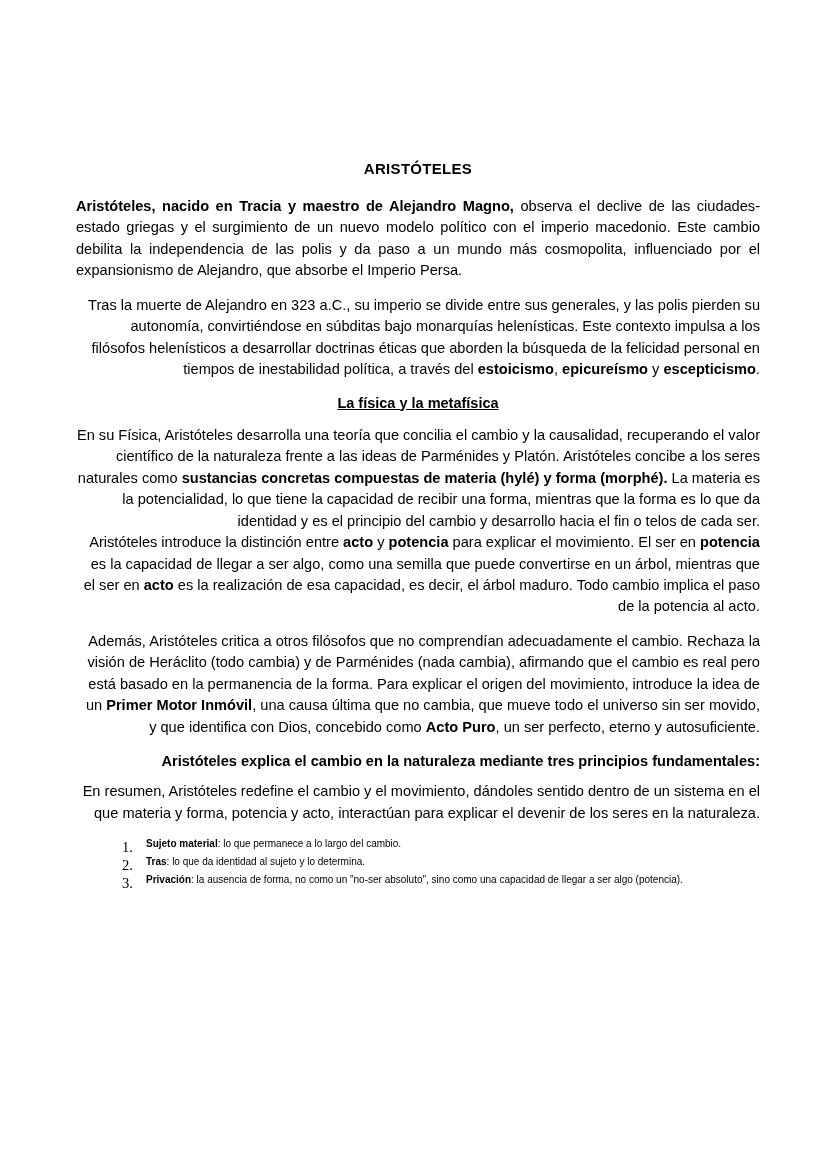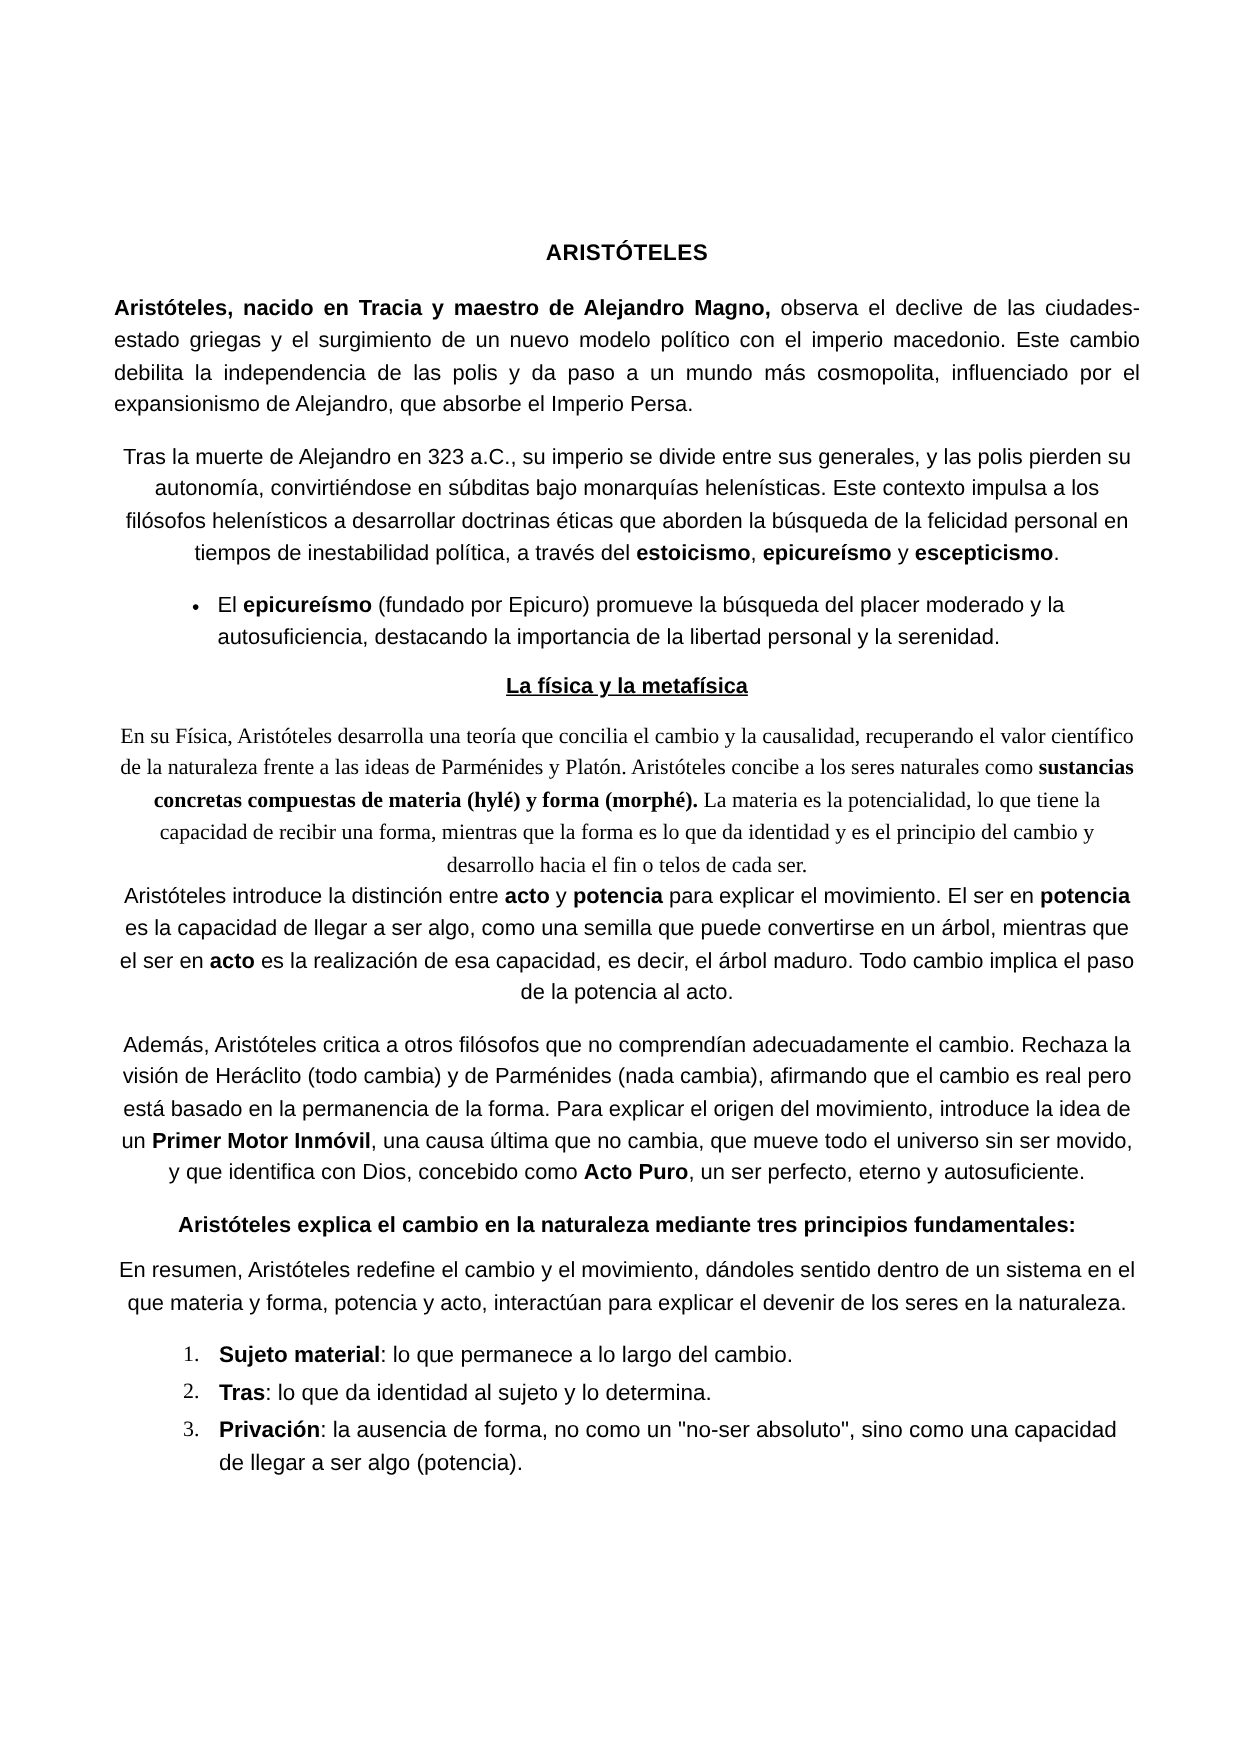--- a/index.html
+++ b/index.html
@@ -35,29 +35,28 @@
     font-size: 14.5px;
     font-weight: bold;
     margin: 14px 0 13px 0;
     line-height: 1.2;
     text-decoration: underline;
   }
   p.para {
     font-size: 14.6px;
     line-height: 1.47;
     margin: 0 0 13px 0;
-    text-align: center;
+    text-align: right;
   }
   p.para.justify {
     text-align: justify;
     text-justify: inter-word;
   }
   p.para.tight {
     margin-bottom: 0;
-    font-family: Liberation Serif, serif;
   }
   p.para.lead-bold {
     margin-bottom: 9px;
   }
   ul.bullets {
     margin: 2px 0 6px 0;
     padding-left: 52px;
     list-style: none;
   }
   ul.bullets > li {
@@ -76,21 +75,21 @@
     line-height: 1.47;
   }
   ol.numbers {
     margin: 1px 0 0 0;
     padding-left: 46px;
     list-style: none;
     counter-reset: numitem;
   }
   ol.numbers > li {
     position: relative;
-    font-size: 15px;
+    font-size: 10px;
     line-height: 1.47;
     margin: 0 0 3px 0;
     padding-left: 24px;
     counter-increment: numitem;
   }
   ol.numbers > li::before {
     content: counter(numitem) ".";
     position: absolute;
     left: 0;
     top: 0;
@@ -105,21 +104,20 @@
 
 <div class="page">
 
   <h1 class="doc-title">ARISTÓTELES</h1>
 
   <p class="para justify"><b>Aristóteles, nacido en Tracia y maestro de Alejandro Magno,</b><span> observa el declive de las ciudades-estado griegas y el surgimiento de un nuevo modelo político con el imperio macedonio. Este cambio debilita la independencia de las polis y da paso a un mundo más cosmopolita, influenciado por el expansionismo de Alejandro, que absorbe el Imperio Persa.</span></p>
 
   <p class="para"><span>Tras la muerte de Alejandro en 323 a.C., su imperio se divide entre sus generales, y las polis pierden su autonomía, convirtiéndose en súbditas bajo monarquías helenísticas. Este contexto impulsa a los filósofos helenísticos a desarrollar doctrinas éticas que aborden la búsqueda de la felicidad personal en tiempos de inestabilidad política, a través del </span><b>estoicismo</b><span>, </span><b>epicureísmo</b><span> y </span><b>escepticismo</b><span>.</span></p>
 
   <ul class="bullets">
-    <li><span>El </span><b>epicureísmo</b><span> (fundado por Epicuro) promueve la búsqueda del placer moderado y la autosuficiencia, destacando la importancia de la libertad personal y la serenidad.</span></li>
   </ul>
 
   <h2 class="section-heading">La física y la metafísica</h2>
 
   <p class="para tight"><span>En su Física, Aristóteles desarrolla una teoría que concilia el cambio y la causalidad, recuperando el valor científico de la naturaleza frente a las ideas de Parménides y Platón. Aristóteles concibe a los seres naturales como </span><b>sustancias concretas compuestas de materia (hylé) y forma (morphé).</b><span> La materia es la potencialidad, lo que tiene la capacidad de recibir una forma, mientras que la forma es lo que da identidad y es el principio del cambio y desarrollo hacia el fin o telos de cada ser.</span></p>
 
   <p class="para"><span>Aristóteles introduce la distinción entre </span><b>acto</b><span> y </span><b>potencia</b><span> para explicar el movimiento. El ser en </span><b>potencia</b><span> es la capacidad de llegar a ser algo, como una semilla que puede convertirse en un árbol, mientras que el ser en </span><b>acto</b><span> es la realización de esa capacidad, es decir, el árbol maduro. Todo cambio implica el paso de la potencia al acto.</span></p>
 
   <p class="para"><span>Además, Aristóteles critica a otros filósofos que no comprendían adecuadamente el cambio. Rechaza la visión de Heráclito (todo cambia) y de Parménides (nada cambia), afirmando que el cambio es real pero está basado en la permanencia de la forma. Para explicar el origen del movimiento, introduce la idea de un </span><b>Primer Motor Inmóvil</b><span>, una causa última que no cambia, que mueve todo el universo sin ser movido, y que identifica con Dios, concebido como </span><b>Acto Puro</b><span>, un ser perfecto, eterno y autosuficiente.</span></p>
 

